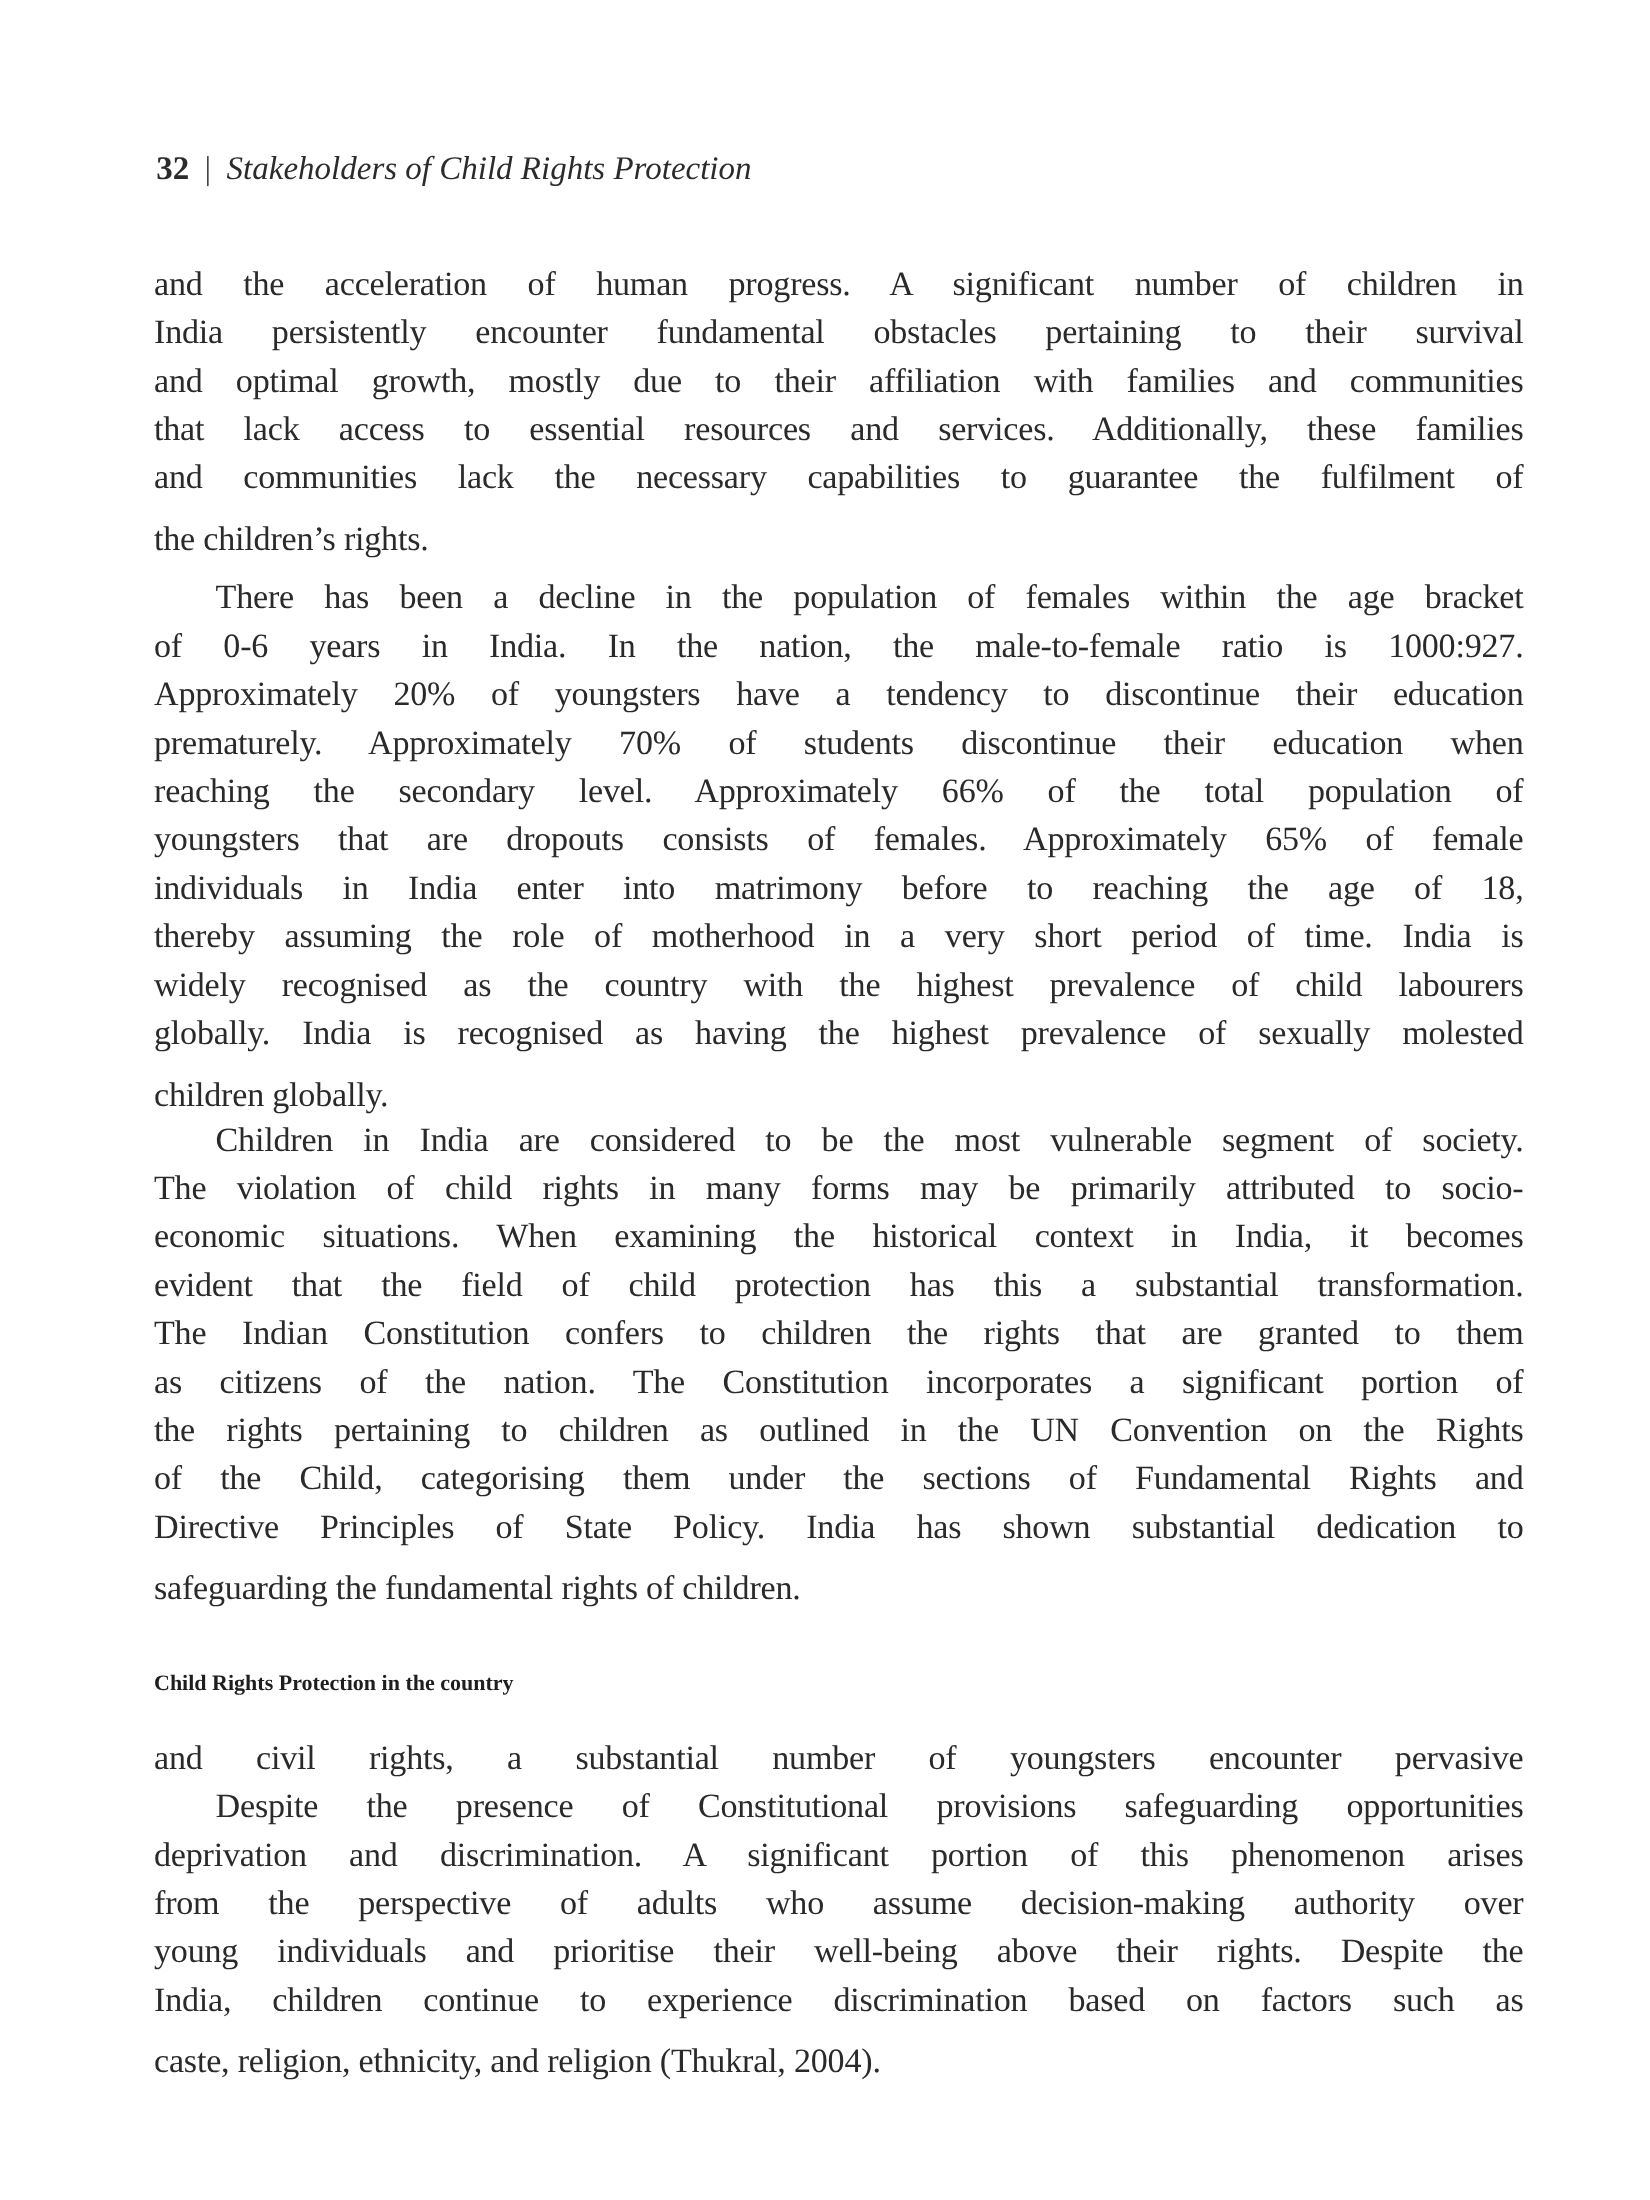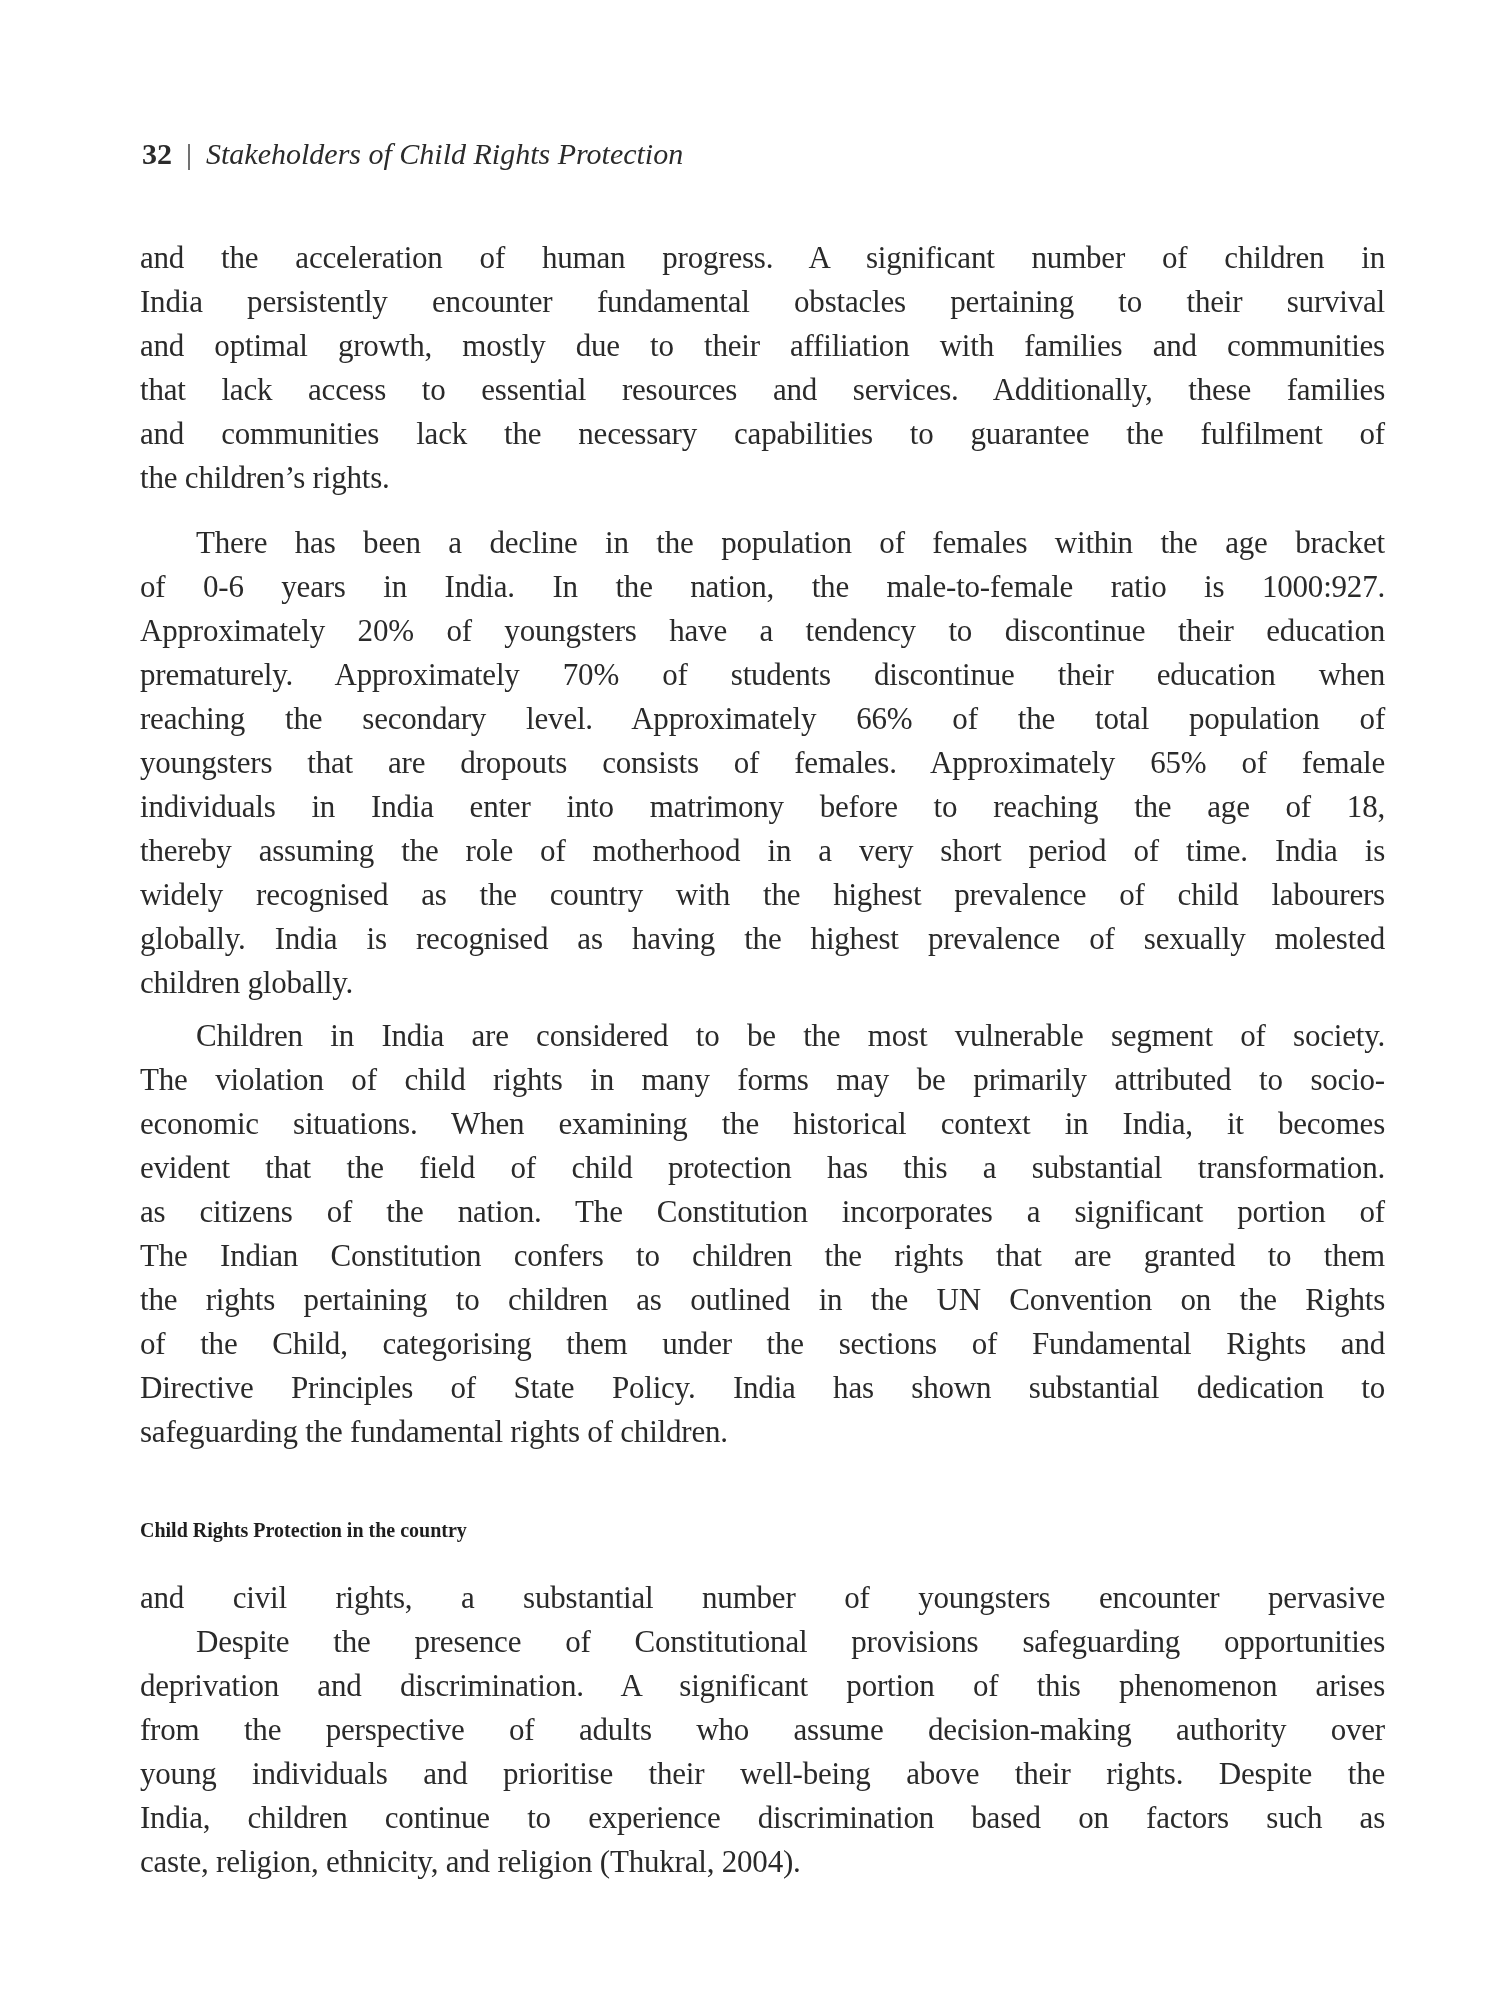--- a/index.html
+++ b/index.html
@@ -48,20 +48,21 @@
       line-height: 44px;
       font-size: 31px;
       white-space: nowrap;
       text-align: justify;
       text-align-last: justify;
       letter-spacing: -0.2px;
     }
     .line.last {
       text-align: center;
       text-align-last: left;
+      margin-top: 12px;
     }
     .line.indent {
       padding-left: 56px;
       box-sizing: border-box;
     }
     .heading {
       position: absolute;
       left: 140px;
       top: 1508px;
       font-size: 20px;
@@ -99,22 +100,22 @@
   <span class="line">widely recognised as the country with the highest prevalence of child labourers</span>
   <span class="line">globally. India is recognised as having the highest prevalence of sexually molested</span>
   <span class="line last">children globally.</span>
 </div>
 
 <div class="text-block" style="top:1014px;">
   <span class="line indent">Children in India are considered to be the most vulnerable segment of society.</span>
   <span class="line">The violation of child rights in many forms may be primarily attributed to socio-</span>
   <span class="line">economic situations. When examining the historical context in India, it becomes</span>
   <span class="line">evident that the field of child protection has this a substantial transformation.</span>
+  <span class="line">The Indian Constitution confers to children the rights that are granted to them</span>
   <span class="line">as citizens of the nation. The Constitution incorporates a significant portion of</span>
-  <span class="line">The Indian Constitution confers to children the rights that are granted to them</span>
   <span class="line">the rights pertaining to children as outlined in the UN Convention on the Rights</span>
   <span class="line">of the Child, categorising them under the sections of Fundamental Rights and</span>
   <span class="line">Directive Principles of State Policy. India has shown substantial dedication to</span>
   <span class="line last">safeguarding the fundamental rights of children.</span>
 </div>
 
 <div class="heading">Child Rights Protection in the country</div>
 
 <div class="text-block" style="top:1576px;">
   <span class="line">and civil rights, a substantial number of youngsters encounter pervasive</span>

